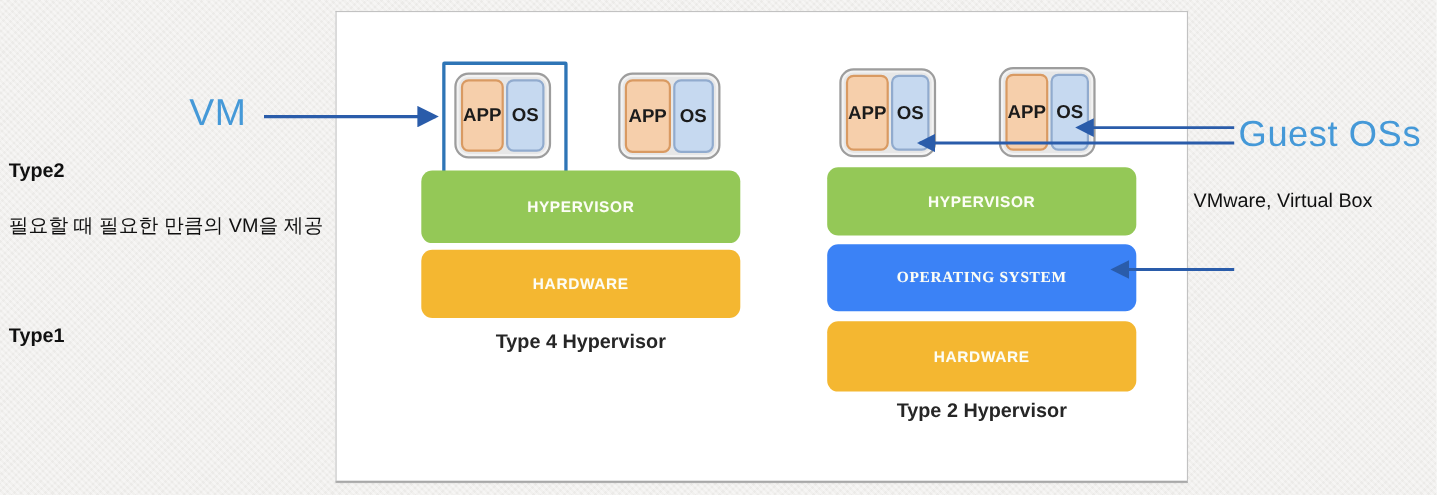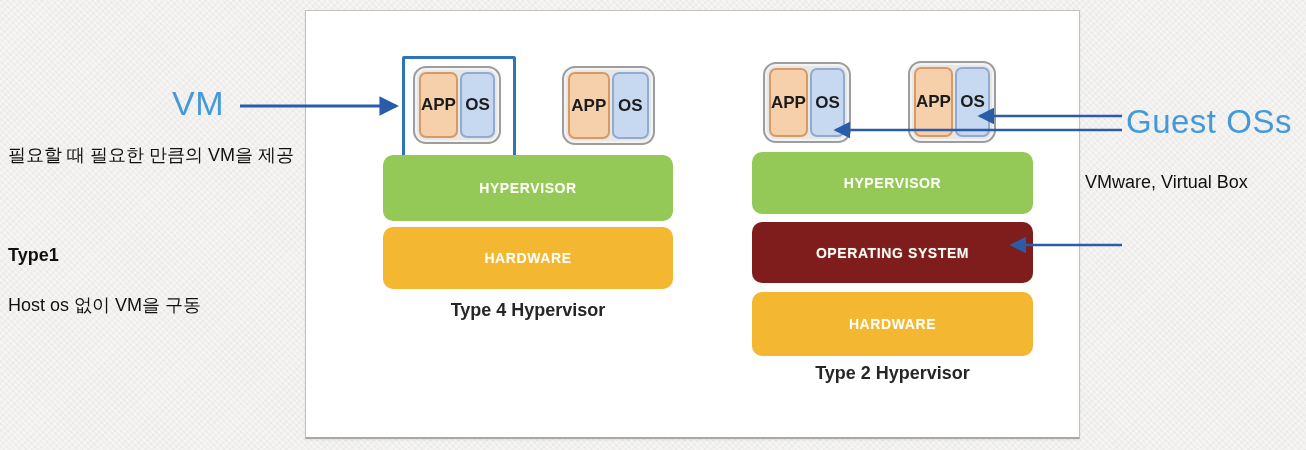--- a/index.html
+++ b/index.html
@@ -60,43 +60,43 @@
 
   
   .layer {
     position:absolute; box-sizing:border-box; border-radius:10px;
     display:flex; align-items:center; justify-content:center;
     color:#fcfdf5; font-size:14px; font-weight:600; letter-spacing:0.6px;
     text-shadow:0 0 1px rgba(255,255,255,.35);
   }
   .layer-green  { background:#94c857; }
   .layer-yellow { background:#f4b731; }
-  .layer-blue   { background:#7f1d1d; }
+  .layer-blue   { background:#3b82f6;font-family:Liberation Serif, serif; }
 
   .stack-caption {
     position:absolute; text-align:center; color:#262626;
     font-size:18px; font-weight:bold; white-space:nowrap;
   }
 
   svg.arrows { position:absolute; inset:0; z-index:6; pointer-events:none; }
 </style>
 </head>
 <body>
 
 <div class="stage">
 
   <div class="panel"></div>
 
   <div class="blue-label" style="left:172px; top:84px;">VM</div>
 
   <div class="note-block">
+    <div class="note-title">Type2</div>
     <div>필요할 때 필요한 만큼의 VM을 제공</div>
     <div style="height:25px;"></div>
     <div class="note-title">Type1</div>
-    <div>Host os 없이 VM을 구동</div>
   </div>
 
   <div class="blue-label" style="left:1126px; top:103px; font-size:33px;">Guest OSs</div>
   <div class="black-note" style="left:1085px; top:172px;">VMware, Virtual Box</div>
 
   <div class="vm-highlight"></div>
 
   <div class="vm" style="left:413px; top:66px; width:88px; height:78px;">
     <div class="vm-cell vm-app">APP</div>
     <div class="vm-cell vm-os">OS</div>

